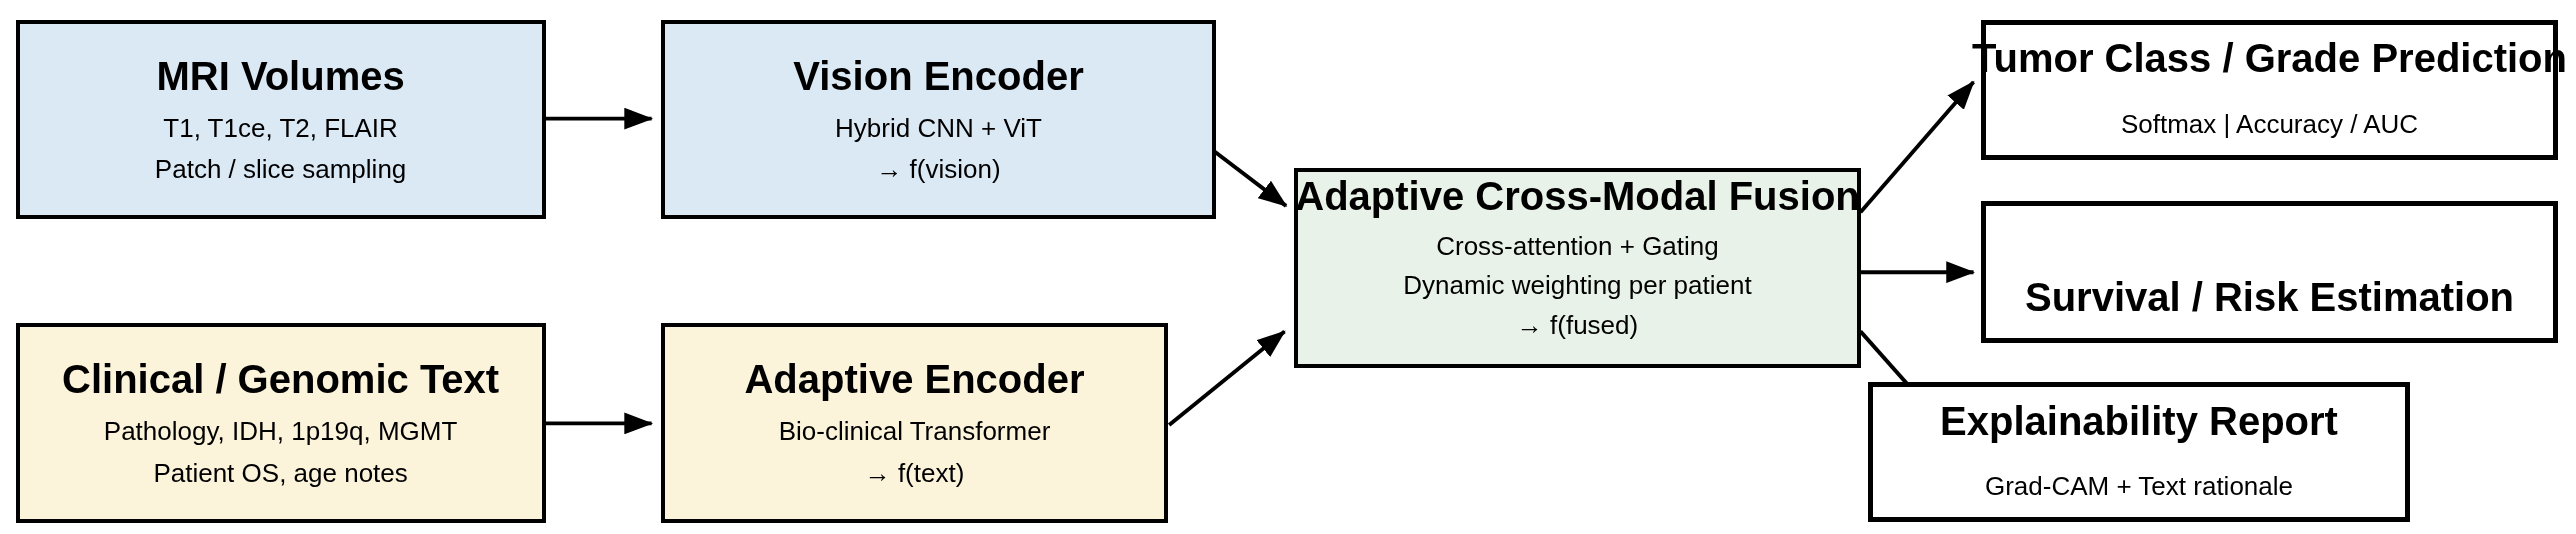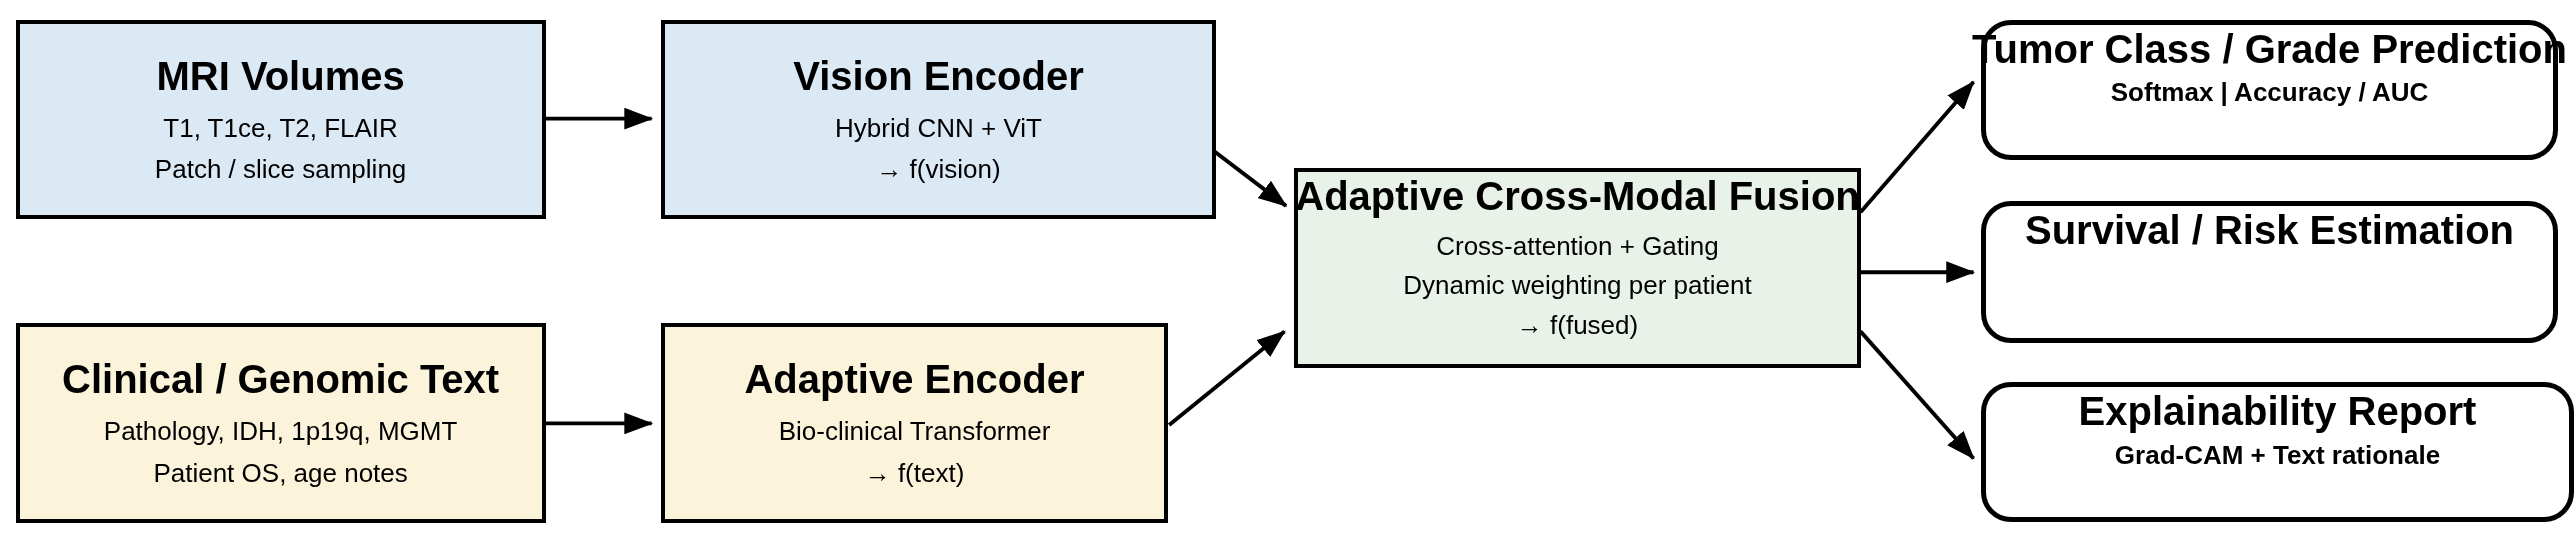--- a/index.html
+++ b/index.html
@@ -24,31 +24,31 @@
   .node .line{font-size:26px;line-height:1.1;margin-top:13.3px;white-space:nowrap;}
   
   .fill-blue{background:#dbe9f5;}
   .fill-cream{background:#fbf3da;}
   .fill-green{background:#e8f2e8;}
   .fill-white{background:#ffffff;}
   
   .src-box{justify-content:flex-start;padding-top:28px;}
   .fusion-box{justify-content:flex-start;border-width:4.7px;}
   .fusion-box .line{margin-top:11px;}
-  .out-box{justify-content:flex-start;border-width:5.5px;padding-bottom:6px;border-radius:30px;}
-  .out-box .line{margin-top:5px;font-weight:bold;}
+  .out-box{justify-content:flex-end;border-width:5.5px;padding-bottom:16px;}
+  .out-box .line{margin-top:27px;}
   
   #node-mri      {left:15.6px;  top:19.5px;  width:530px; height:199px;}
   #node-vision   {left:661px; top:19.5px;  width:555px; height:199px;}
   #node-clinical {left:15.6px;  top:323px; width:530px; height:200px;}
   #node-language {left:661px; top:323px; width:507px; height:200px;}
   #node-fusion   {left:1294px;top:168px; width:567px; height:200px;}
   #node-tumor    {left:1981px;top:19.5px;  width:577px; height:140px;}
   #node-survival {left:1981px;top:201px; width:577px; height:142px;}
-  #node-explain  {left:1981px;top:382px; width:593px; height:140px;}
+  #node-explain  {left:1868px;top:382px; width:542px; height:140px;}
 </style>
 </head>
 <body>
 
 <div id="canvas">
 
   <svg id="edge-layer" viewBox="0 0 3305 686" xmlns="http://www.w3.org/2000/svg">
     <defs>
       <marker id="arrowhead" markerWidth="7.5" markerHeight="5.6" refX="7" refY="2.8" orient="auto" markerUnits="strokeWidth">
         <path d="M0,0 L7.4,2.8 L0,5.6 z" fill="#000000"></path>

